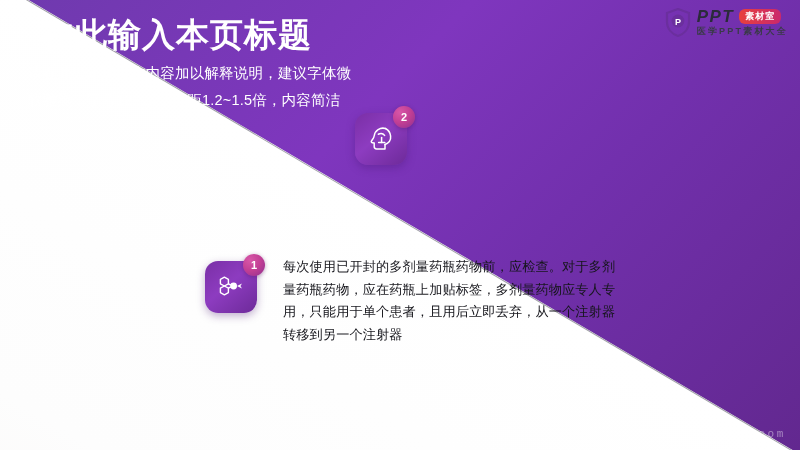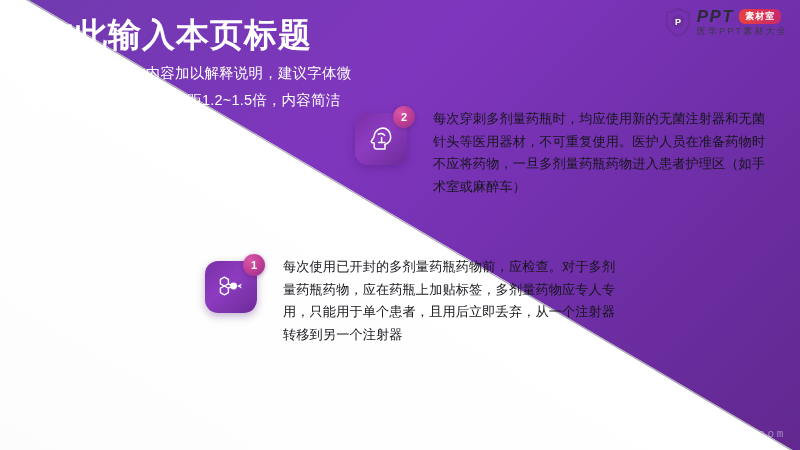--- a/index.html
+++ b/index.html
@@ -61,21 +61,21 @@
     letter-spacing:1.5px;line-height:1;font-style:italic;
   }
   .logo-badge{
     background:linear-gradient(90deg,#e8403c,#c9286d);
     color:#fff;font-size:9px;font-weight:bold;
     padding:2px 6px;border-radius:6px;letter-spacing:1px;
     line-height:1.15;
   }
   .logo-sub{
     font-size:9px;color:#3a3a48;letter-spacing:2.2px;
-    font-weight:normal;line-height:1.2;
+    font-weight:bold;line-height:1.2;
   }
 
   
   .block{position:absolute;}
   .icon-wrap{position:absolute;left:0;top:0;width:58px;height:58px;}
   .icon-tile{
     width:52px;height:52px;border-radius:13px;
     background:linear-gradient(140deg,#7a2fa6 0%,#8d3cc0 45%,#6d2a99 100%);
     box-shadow:0 3px 9px rgba(70,20,110,.34);
     display:flex;align-items:center;justify-content:center;
@@ -148,21 +148,20 @@
             <path d="M19 20.5 C23 19 25 15.8 24.6 12.2 C24.3 8.9 22.4 6 19.5 4.5"></path>
             <path d="M12.3 10.2 C14.6 9.2 17.2 9.6 18.6 11.4"></path>
             <path d="M15.6 13.6 L15.6 18.4"></path>
             <path d="M12.6 18.4 L18.8 18.4"></path>
           </g>
         </svg>
       </div>
       <div class="badge">2</div>
     </div>
     <div class="block-text">
-      <div class="block-body">每次穿刺多剂量药瓶时，均应使用新的无菌注射器和无菌针头等医用器材，不可重复使用。医护人员在准备药物时不应将药物，一旦多剂量药瓶药物进入患者护理区（如手术室或麻醉车）</div>
     </div>
   </div>
 
   <div class="block" id="block1">
     <div class="icon-wrap">
       <div class="icon-tile">
         <svg width="30" height="30" viewBox="0 0 30 30">
           <g fill="none" stroke="#ffffff" stroke-width="1.4" stroke-linejoin="round">
             <polygon points="8.4,5.2 12.4,7.4 12.4,11.8 8.4,14 4.4,11.8 4.4,7.4"></polygon>
             <polygon points="8.4,14 12.4,16.2 12.4,20.6 8.4,22.8 4.4,20.6 4.4,16.2"></polygon>

